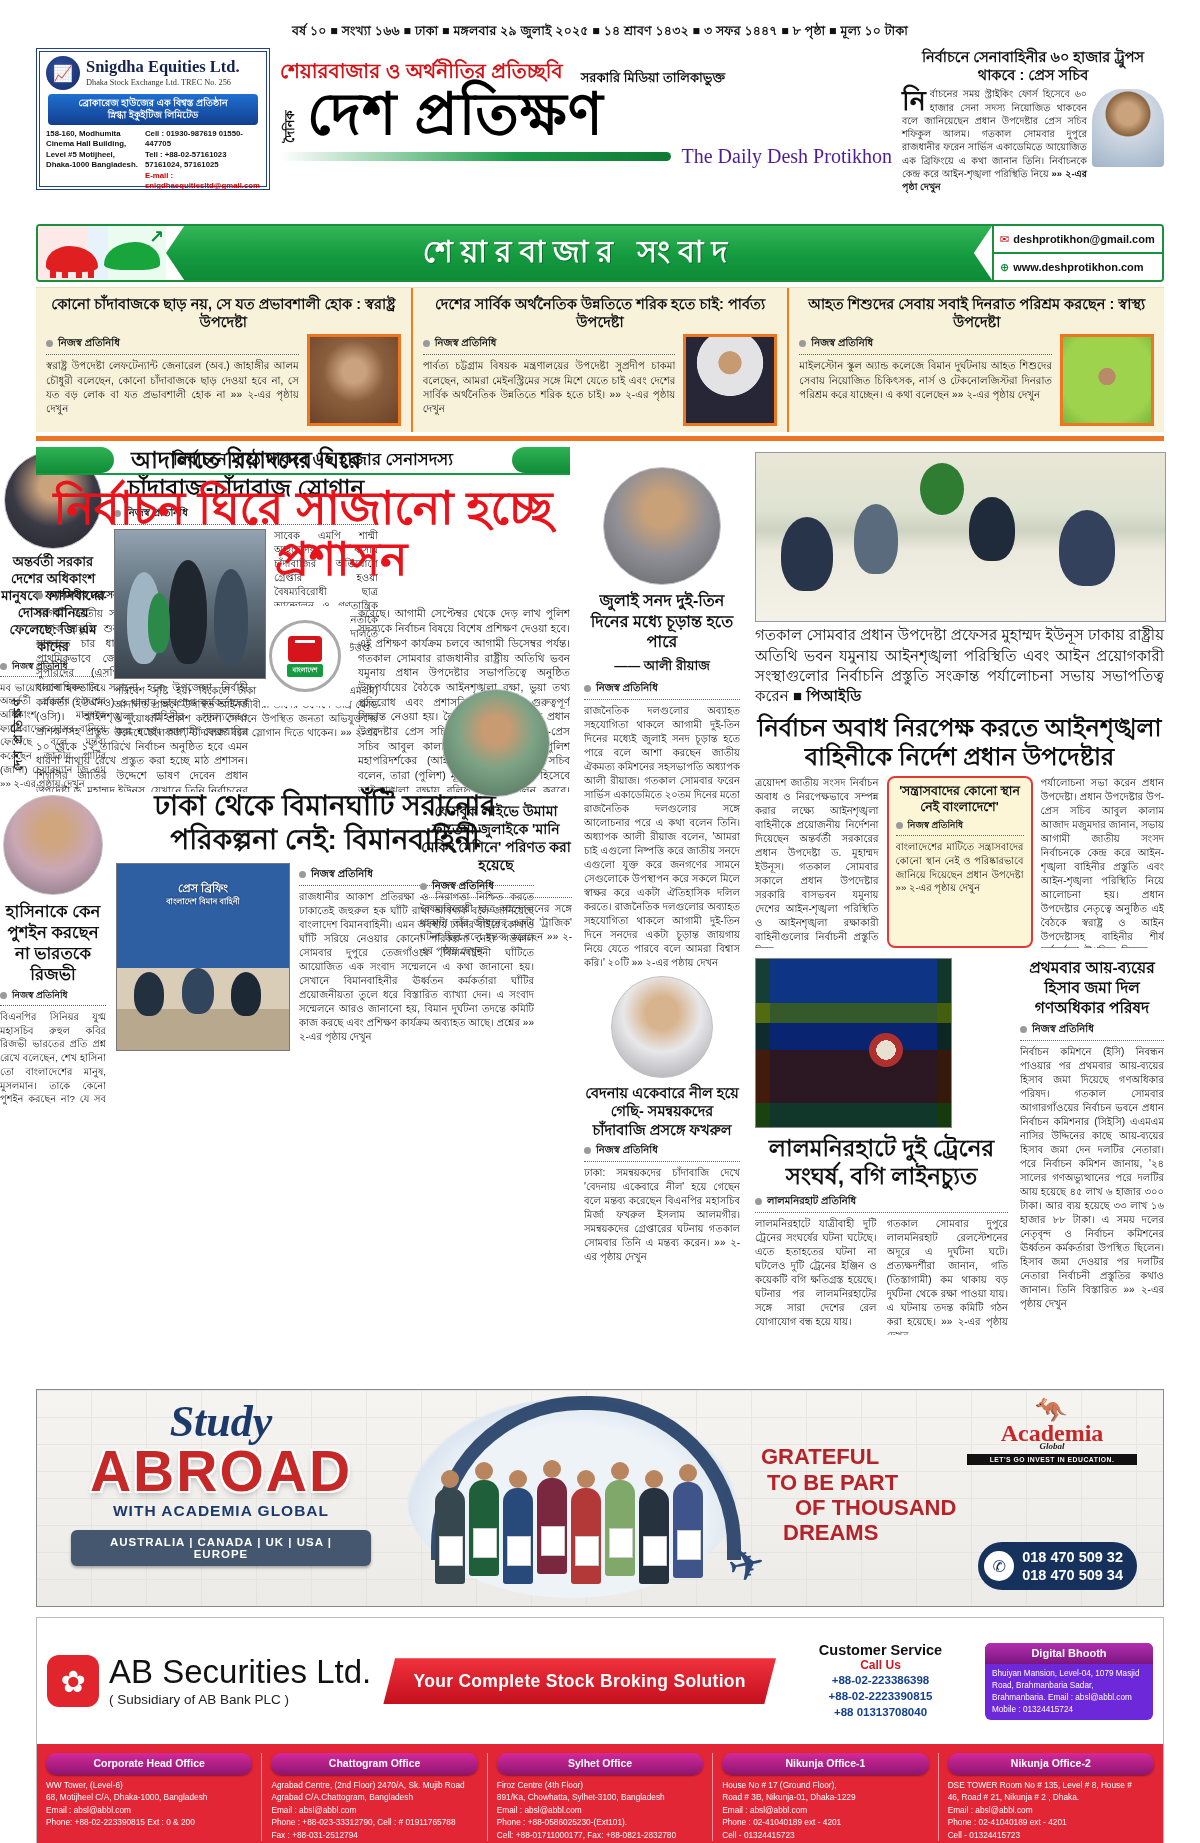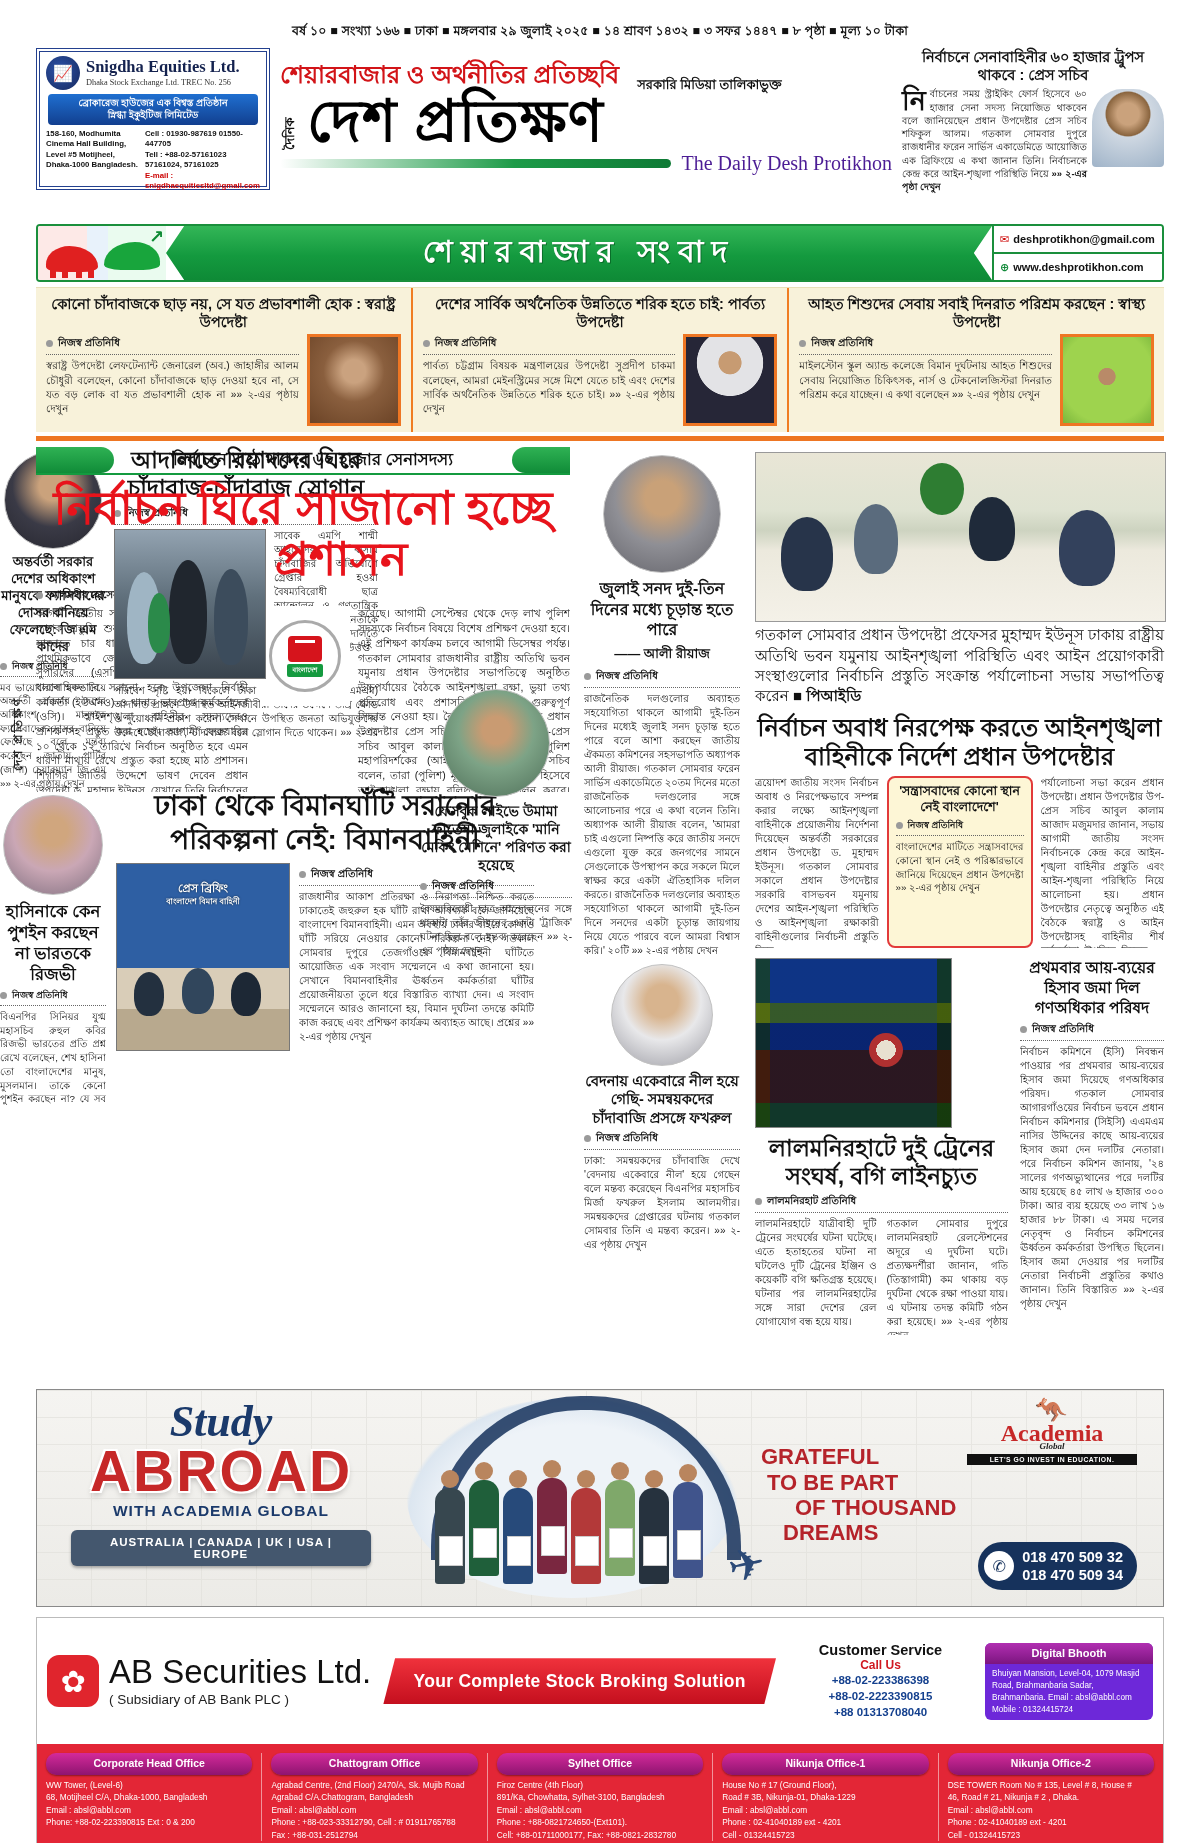--- a/index.html
+++ b/index.html
@@ -24,21 +24,21 @@
     color:#fff;display:flex;align-items:center;justify-content:center;font-size:16px;flex:0 0 auto;}
   .sn-name{font-family:"Liberation Serif",serif;font-weight:bold;font-size:16.5px;color:#14224f;line-height:1;}
   .sn-sub{font-family:"Liberation Serif",serif;font-size:8.3px;color:#333;margin-top:2px;}
   .sn-band{margin:4px 2px;background:linear-gradient(180deg,#1f6fd0,#123f8f);color:#fff;border-radius:4px;
     font-size:9.5px;font-weight:bold;text-align:center;padding:3px 2px;line-height:1.3;}
   .sn-cols{display:flex;gap:6px;font-size:7.8px;font-weight:bold;line-height:1.35;}
   .sn-cols>div{flex:1;}
   
   #m-center{flex:1;padding:0 10px;display:flex;flex-direction:column;}
   .m-row1{display:flex;align-items:flex-end;gap:18px;margin-top:8px;}
-  .m-tag{color:#d21418;font-weight:bold;font-size:24px;}
+  .m-tag{color:#d21418;font-weight:bold;font-size:20px;}
   .m-gov{font-weight:bold;font-size:13px;color:#111;}
   .m-logo-row{display:flex;align-items:flex-end;gap:6px;margin-top:-4px;}
   .m-dainik{writing-mode:vertical-rl;transform:rotate(180deg);font-size:13px;font-weight:bold;height:56px;}
   .m-logo{font-size:58px;font-weight:bold;color:#000;line-height:1;letter-spacing:1px;}
   .m-row3{display:flex;align-items:center;gap:10px;margin-top:2px;}
   .m-grad{flex:1;height:9px;border-radius:5px;background:linear-gradient(90deg,rgba(29,155,72,0) 0%,#1d9b48 60%,#0e7a35 100%);}
   .m-eng{font-family:"Liberation Serif",serif;font-size:20px;color:#4c1d95;white-space:nowrap;}
   
   #brief{width:262px;flex:0 0 auto;}
   .brief-hl{font-weight:bold;font-size:14.5px;text-align:center;line-height:1.25;}
@@ -89,21 +89,21 @@
   .lead-cols{display:flex;gap:12px;position:relative;margin-top:2px;}
   .lead-cols .bt{flex:1;height:186px;}
   #eclogo{position:absolute;left:224px;top:0;width:86px;height:96px;background:#fff;
      display:flex;flex-direction:column;align-items:center;justify-content:center;padding:2px;}
   .ec-circle{width:66px;height:66px;border-radius:50%;border:3px solid #aaa;display:flex;flex-direction:column;
      align-items:center;justify-content:center;background:#fff;}
   .ec-box{width:34px;height:26px;background:#d6141c;border-radius:4px;position:relative;}
   .ec-box:after{content:"";position:absolute;top:4px;left:7px;right:7px;height:3px;background:#fff;}
   .ec-ribbon{margin-top:2px;background:#149a3f;color:#fff;font-size:6.5px;font-weight:bold;padding:1px 6px;border-radius:2px;}
   
-  #julycol{left:584px;top:8px;width:156px;}
+  #julycol{left:584px;top:20px;width:156px;}
   .mid-circle{width:116px;height:116px;margin:0 auto;}
   .mid-hl{font-weight:bold;font-size:16px;text-align:center;line-height:1.28;margin-top:6px;}
   .attrib{text-align:center;font-weight:bold;font-size:13px;margin:3px 0;}
   #julycol .bt,#umamacol .bt{font-size:10px;}
   
   #umamacol{left:420px;top:242px;width:152px;}
   
   #rightsec{left:755px;top:5px;width:409px;}
   .photo-meeting{width:100%;height:168px;position:relative;overflow:hidden;border:1px solid #999;
     background:linear-gradient(180deg,#e9e6d6 0%,#dfe3d2 34%,#cdd3c0 46%,#ece9dd 58%,#f4f1e8 100%);}
@@ -623,21 +623,21 @@
       <div>Agrabad C/A.Chattogram, Bangladesh</div>
       <div>Email : absl@abbl.com</div>
       <div>Phone : +88-023-33312790, Cell : # 01911765788</div>
       <div>Fax : +88-031-2512794</div>
     </div>
     <div class="ab-card">
       <div class="ab-card-h">Sylhet Office</div>
       <div>Firoz Centre (4th Floor)</div>
       <div>891/Ka, Chowhatta, Sylhet-3100, Bangladesh</div>
       <div>Email : absl@abbl.com</div>
-      <div>Phone : +88-0821724650-(Ext101).</div>
+      <div>Phone : +88-0586025230-(Ext101).</div>
       <div>Cell: +88-01711000177, Fax: +88-0821-2832780</div>
     </div>
     <div class="ab-card">
       <div class="ab-card-h">Nikunja Office-1</div>
       <div>House No # 17 (Ground Floor),</div>
       <div>Road # 3B, Nikunja-01, Dhaka-1229</div>
       <div>Email : absl@abbl.com</div>
       <div>Phone : 02-41040189 ext - 4201</div>
       <div>Cell - 01324415723</div>
     </div>

